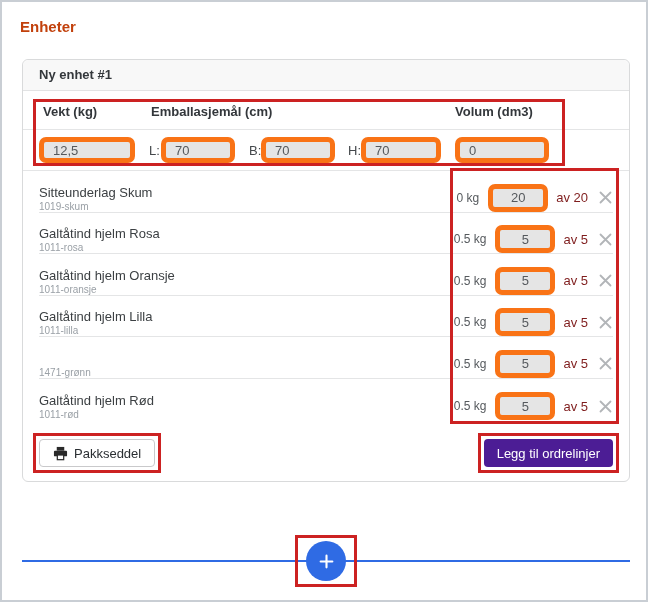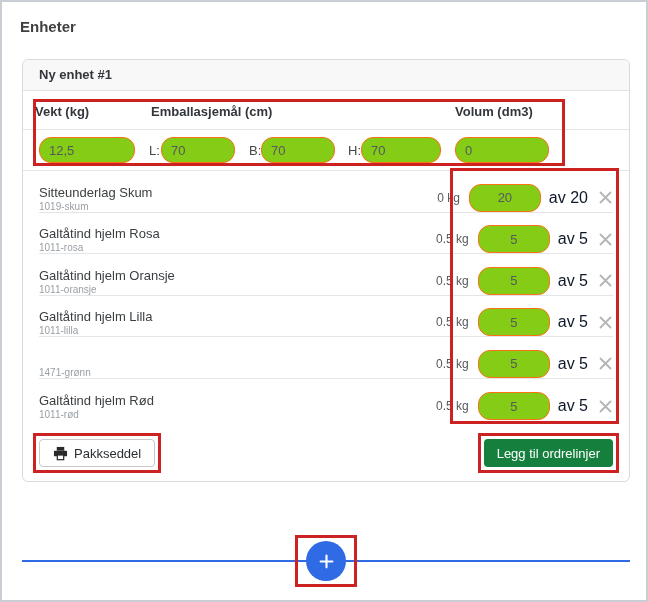--- a/index.html
+++ b/index.html
@@ -4,42 +4,42 @@
 <style>
   * { margin:0; padding:0; box-sizing:border-box; }
   html,body { background:#fff; }
   body { font-family:"Liberation Sans", sans-serif; }
   .screen {
     position:relative; width:648px; height:602px;
     border:2px solid #c9ced4; background:#fff; overflow:hidden;
   }
   .page-title {
     position:absolute; left:18px; top:16px;
-    font-size:15px; font-weight:bold; color:#404040;
+    font-size:15px; font-weight:bold; color:#c2410c;
   }
   .card {
     position:absolute; left:20px; top:57px; width:608px;
     background:#fff; border:1px solid #d9dadb; border-radius:6px;
   }
   .card-header {
     height:31px; line-height:30px; padding:0 16px;
     background:#f8f8f8; border-bottom:1px solid #e2e3e4;
     border-radius:6px 6px 0 0;
     font-size:13px; font-weight:bold; color:#33373b;
   }
   
   .fields-wrap { position:relative; }
   .label-row { position:relative; height:39px; border-bottom:1px solid #e4e5e6; }
   .label-row .flabel { position:absolute; top:13px; font-size:13px; font-weight:bold; color:#33373b; }
-  .flabel.l-weight { left:12px; }
+  .flabel.l-weight { left:20px; }
   .flabel.l-dims   { left:128px; }
   .flabel.l-volume { left:432px; }
   .input-row { position:relative; height:41px; border-bottom:1px solid #e4e5e6; }
   .input-row input, .oqty {
-    border:1px solid #f97316; border-radius:12px; background:#84cc16;
+    border:5px solid #f97316; border-radius:7px; background:#e5e5e5;
     font-family:"Liberation Sans", sans-serif; font-size:13px; color:#55595d;
     outline:none;
   }
   .input-row input { position:absolute; top:7px; height:26px; padding:0 9px; }
   .inp-weight { left:16px;  width:96px; }
   .inp-l      { left:138px; width:74px; }
   .inp-b      { left:238px; width:74px; }
   .inp-h      { left:338px; width:80px; }
   .inp-volume { left:432px; width:94px; }
   .dim-label  { position:absolute; top:13px; font-size:13px; color:#44484c; }
@@ -49,22 +49,22 @@
   .rows-wrap { position:relative; margin:0 16px; }
   .orow {
     display:flex; align-items:flex-end; justify-content:space-between;
     height:41.5px; border-bottom:1px solid #e4e5e6;
   }
   .orow:last-child { border-bottom:none; }
   .oname { font-size:13px; color:#3c4043; }
   .ocode { font-size:10px; color:#9aa0a6; margin-top:1px; }
   .octrl { display:flex; align-items:center; }
   .oweight { font-size:12px; color:#55595d; margin-right:9px; }
-  .oqty { width:72px; height:28px; text-align:center; }
-  .oof { font-size:16px; color:#0f172a; margin-left:8px; }
+  .oqty { width:60px; height:28px; text-align:center; }
+  .oof { font-size:13px; color:#7f1d1d; margin-left:8px; }
   .oclose { display:inline-flex; margin-left:10px; cursor:pointer; }
   
   .btn-bar {
     display:flex; justify-content:space-between; align-items:center;
     margin:19px 16px 14px 16px;
   }
   .btn-wrap { position:relative; display:inline-block; }
   .btn {
     display:inline-flex; align-items:center; gap:6px;
     font-family:"Liberation Sans", sans-serif; font-size:13px;
@@ -235,21 +235,21 @@
               <rect x="4" y="1" width="8" height="4" fill="#2a2a2a"></rect>
               <rect x="1" y="5" width="14" height="6" rx="1" fill="#2a2a2a"></rect>
               <rect x="4.6" y="9.6" width="6.8" height="5" fill="#ffffff" stroke="#2a2a2a" stroke-width="1.3"></rect>
             </svg>
           </span>
           <span>Pakkseddel</span>
         </button>
         <span class="anno anno-btn" style="border-color: rgb(204, 34, 34);"></span>
       </span>
       <span class="btn-wrap">
-        <button class="btn btn-primary" style="background: #15803d;">
+        <button class="btn btn-primary" style="background: #4c1d95;">
           <span>Legg til ordrelinjer</span>
         </button>
         <span class="anno anno-btn" style="border-color: rgb(204, 34, 34);"></span>
       </span>
     </div>
   </div>
 
   <div class="add-row">
     <div class="add-line" style="background: rgb(47, 107, 228);"></div>
     <button class="add-btn" style="background: rgb(47, 107, 228);">

